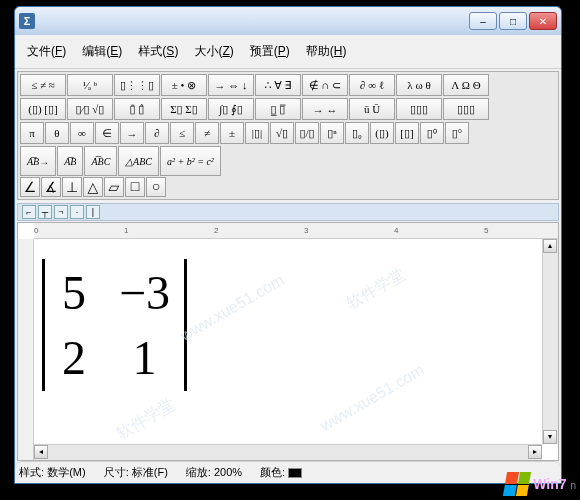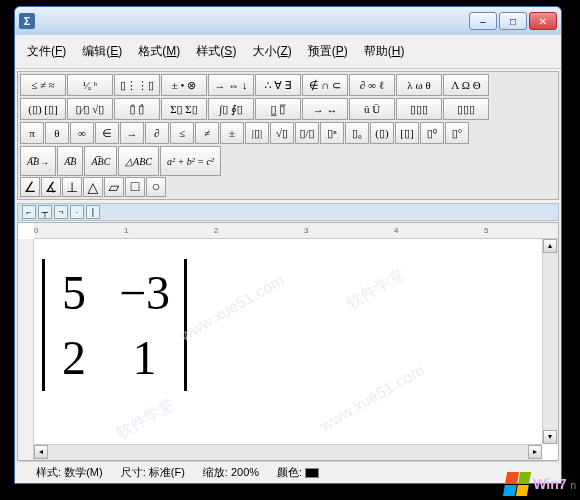--- a/index.html
+++ b/index.html
@@ -32,21 +32,21 @@
 .ruler-h { position: absolute; top: 0; left: 16px; right: 0; height: 16px; background: #f0f0f0; border-bottom: 1px solid #ccc; font-size: 8px; color: #666; }
 .ruler-v { position: absolute; top: 16px; left: 0; bottom: 0; width: 16px; background: #f0f0f0; border-right: 1px solid #ccc; }
 .canvas { position: absolute; top: 16px; left: 16px; right: 16px; bottom: 16px; background: #fff; overflow: hidden; }
 .matrix { position: absolute; left: 8px; top: 20px; font-family: "Times New Roman", serif; font-size: 48px; display: flex; align-items: center; }
 .bar { width: 3px; background: #000; align-self: stretch; }
 .mgrid { display: grid; grid-template-columns: auto auto; gap: 10px 30px; padding: 6px 14px; }
 .mgrid span { min-width: 30px; text-align: center; }
 .scroll-v { position: absolute; top: 16px; right: 0; bottom: 16px; width: 16px; background: #e8e8e8; border-left: 1px solid #ccc; }
 .scroll-h { position: absolute; left: 16px; right: 16px; bottom: 0; height: 16px; background: #e8e8e8; border-top: 1px solid #ccc; }
 .scrollbtn { width: 14px; height: 14px; background: linear-gradient(#fdfdfd,#d8d8d8); border: 1px solid #aaa; position: absolute; font-size: 8px; text-align: center; line-height: 12px; }
-.statusbar { height: 22px; background: #f0f0f0; border-top: 1px solid #d0d0d0; display: flex; align-items: center; font-size: 11px; padding: 0 21px; gap: 18px; border-radius: 7px; }
+.statusbar { height: 22px; background: #f0f0f0; border-top: 1px solid #d0d0d0; display: flex; align-items: center; font-size: 11px; padding: 0 4px; gap: 18px; border-radius: 7px; }
 .watermark { position: absolute; color: #d6e2ef; font-size: 16px; transform: rotate(-30deg); pointer-events: none; opacity: 0.6; }
 .tick { position: absolute; font-size: 8px; color: #666; top: 3px; }
 .wmlogo { position: absolute; right: 4px; bottom: 4px; display: flex; align-items: center; gap: 4px; font-size: 14px; color: #444; }
 .wmlogo .flag { width: 24px; height: 24px; display: grid; grid-template: 1fr 1fr / 1fr 1fr; gap: 1px; transform: skewX(-10deg); }
 .wmlogo .flag div:nth-child(1){background:#f25022}.wmlogo .flag div:nth-child(2){background:#7fba00}.wmlogo .flag div:nth-child(3){background:#00a4ef}.wmlogo .flag div:nth-child(4){background:#ffb900}
 </style>
 </head>
 <body>
 
 <div class="window">
@@ -57,21 +57,20 @@
     <div class="winbtns">
       <div class="winbtn">–</div>
       <div class="winbtn">□</div>
       <div class="winbtn close">✕</div>
     </div>
   </div>
 
   <div class="menubar">
       <div class="menuitem">文件(<u>F</u>)</div>
       <div class="menuitem">编辑(<u>E</u>)</div>
-      <div class="menuitem">格式(<u>M</u>)</div>
       <div class="menuitem">样式(<u>S</u>)</div>
       <div class="menuitem">大小(<u>Z</u>)</div>
       <div class="menuitem">预置(<u>P</u>)</div>
       <div class="menuitem">帮助(<u>H</u>)</div>
     </div>
 
   <div class="toolbox">
     <div class="toolrow" id="row1">
         <div class="tbtn w1">≤ ≠ ≈</div>
         <div class="tbtn w1">¹⁄ₐ ᵇ</div>

